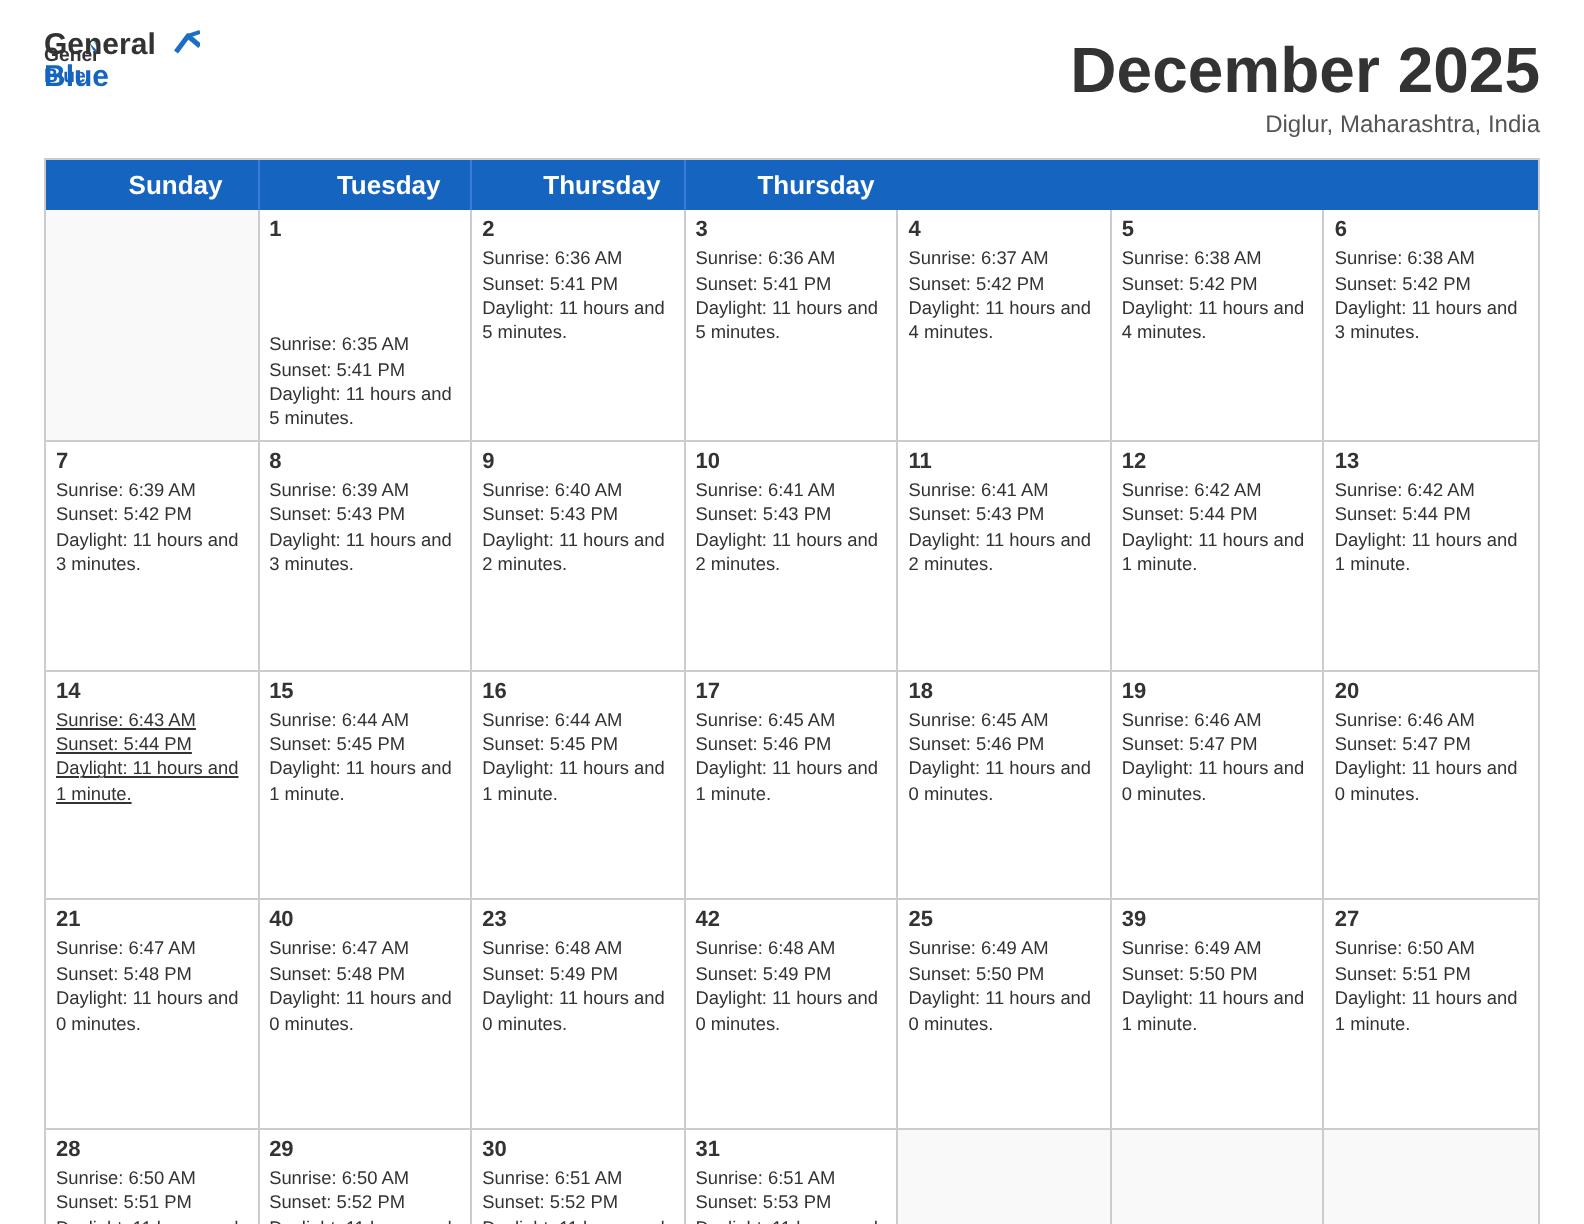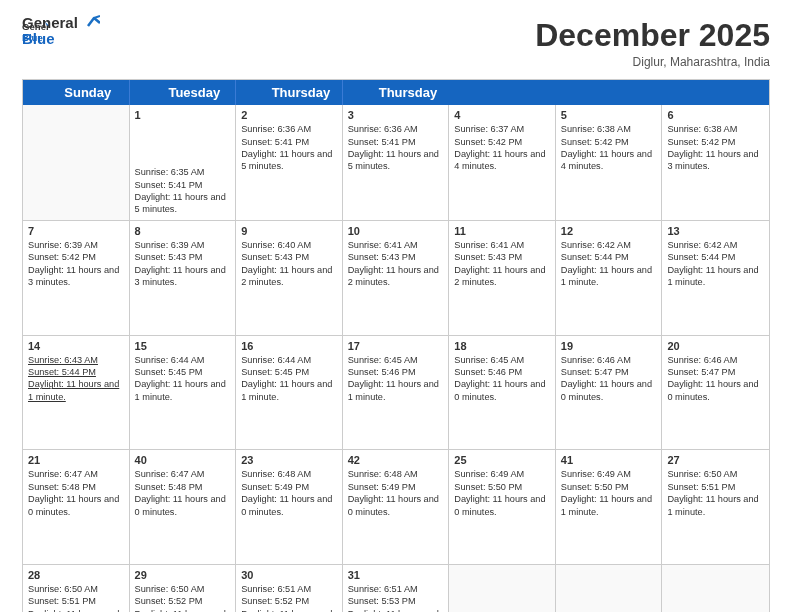--- a/index.html
+++ b/index.html
@@ -292,21 +292,21 @@
 Sunset: 5:49 PM
 Daylight: 11 hours and 0 minutes.</div>
           </div>
           <div class="cal-cell">
             <span class="day-num">25</span>
             <div class="day-info" style="white-space: pre-line;">Sunrise: 6:49 AM
 Sunset: 5:50 PM
 Daylight: 11 hours and 0 minutes.</div>
           </div>
           <div class="cal-cell">
-            <span class="day-num">41</span>
+            <span class="day-num">39</span>
             <div class="day-info" style="white-space: pre-line;">Sunrise: 6:49 AM
 Sunset: 5:50 PM
 Daylight: 11 hours and 1 minute.</div>
           </div>
           <div class="cal-cell">
             <span class="day-num">27</span>
             <div class="day-info" style="white-space: pre-line;">Sunrise: 6:50 AM
 Sunset: 5:51 PM
 Daylight: 11 hours and 1 minute.</div>
           </div>

